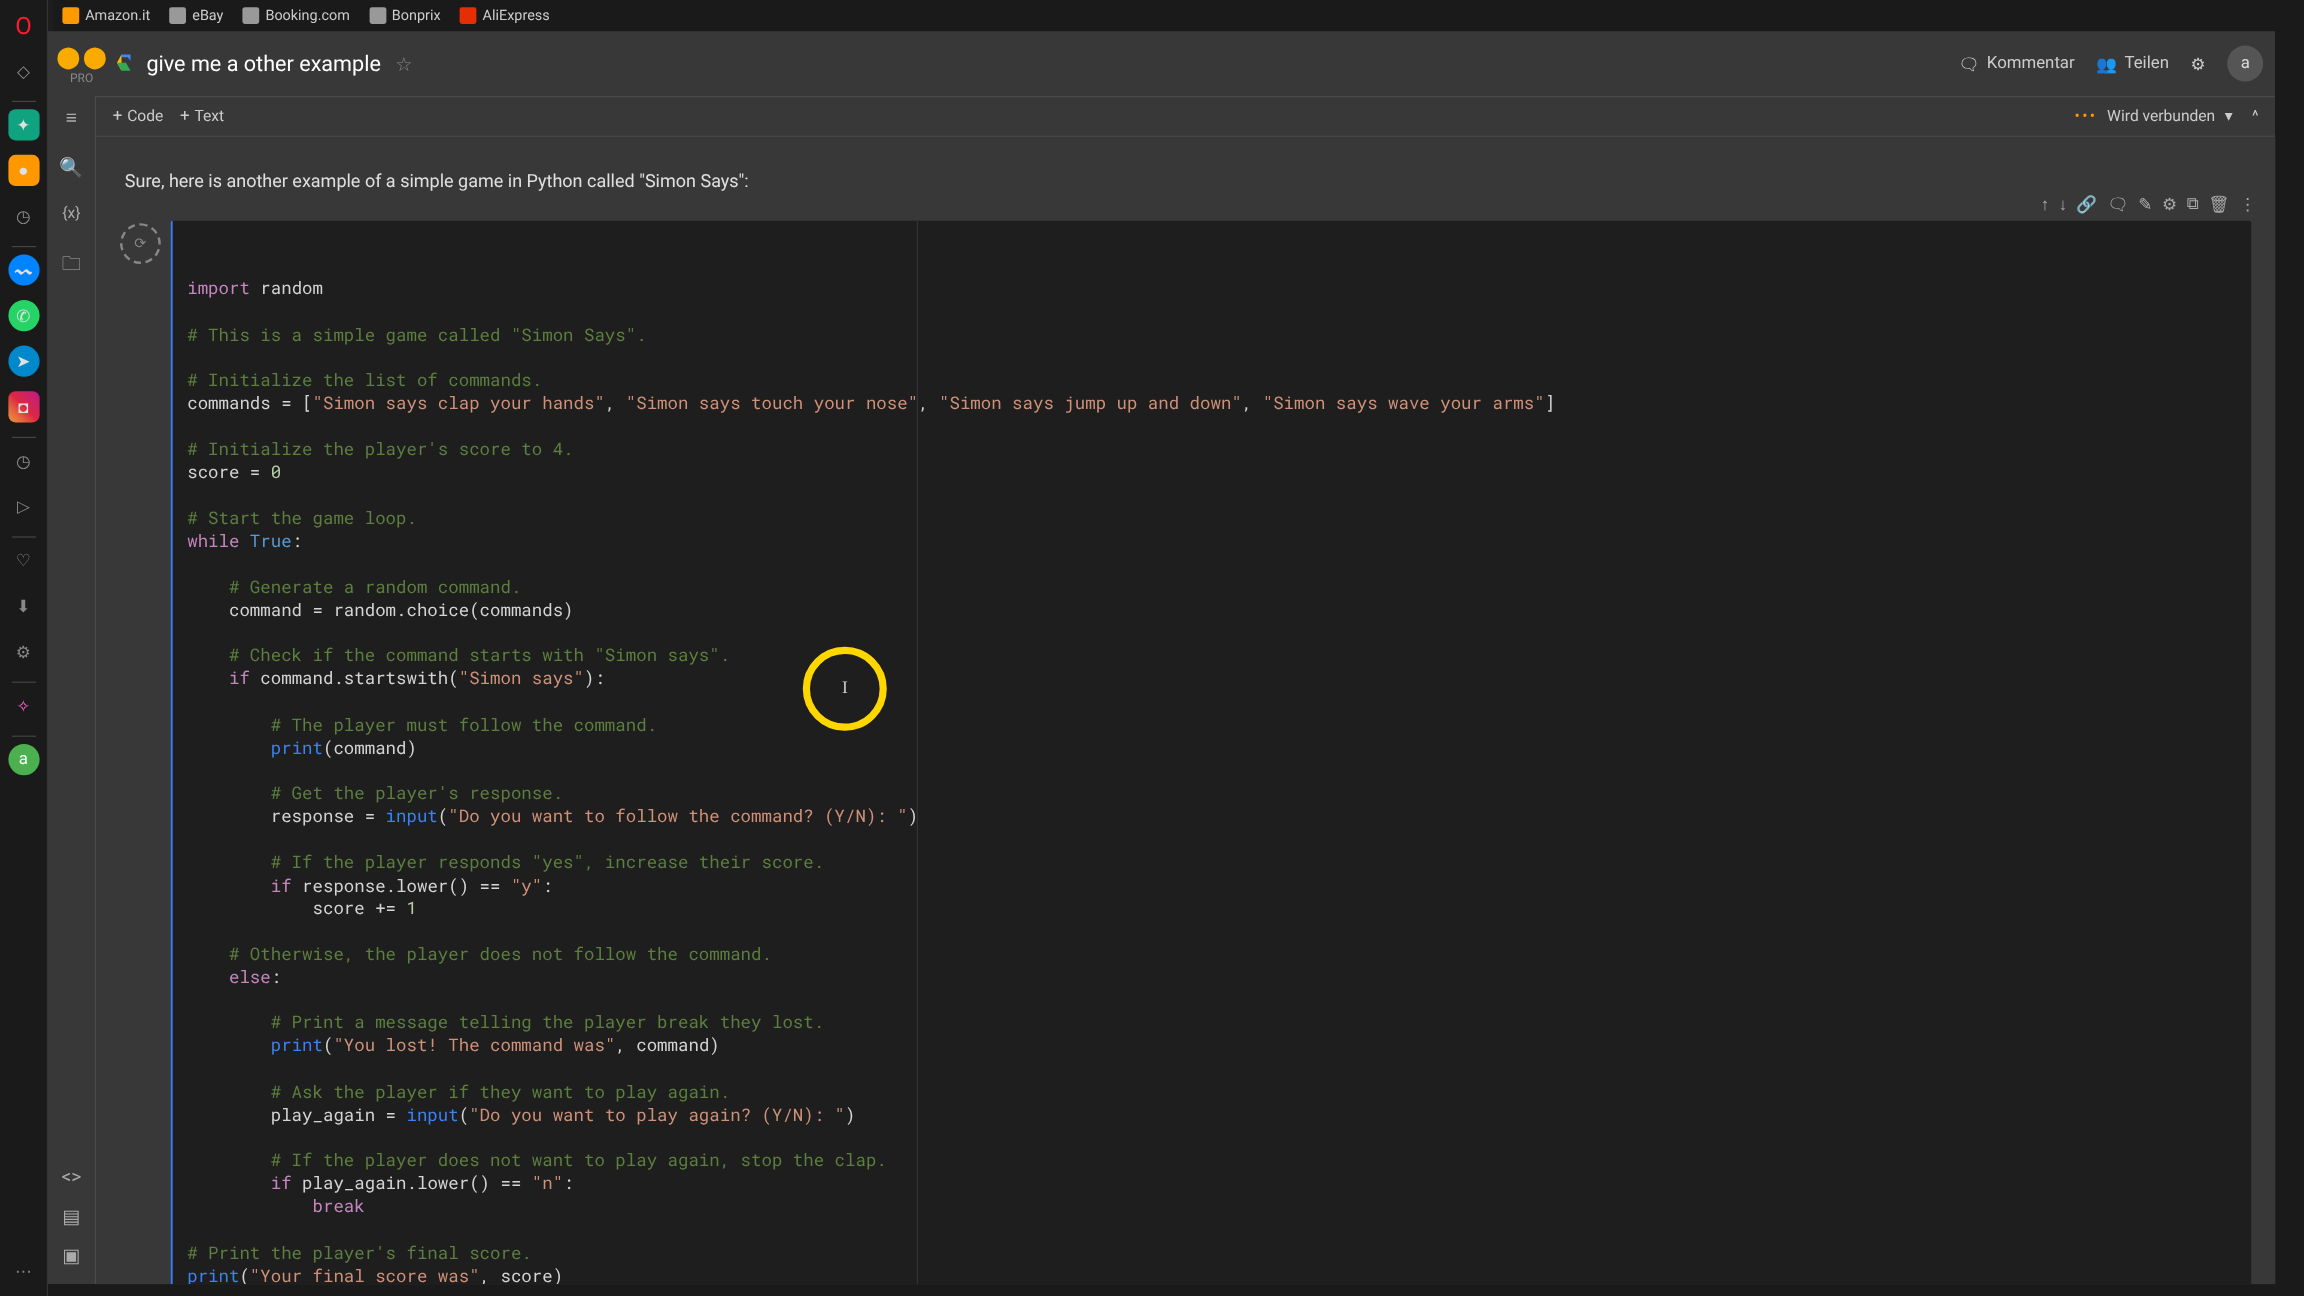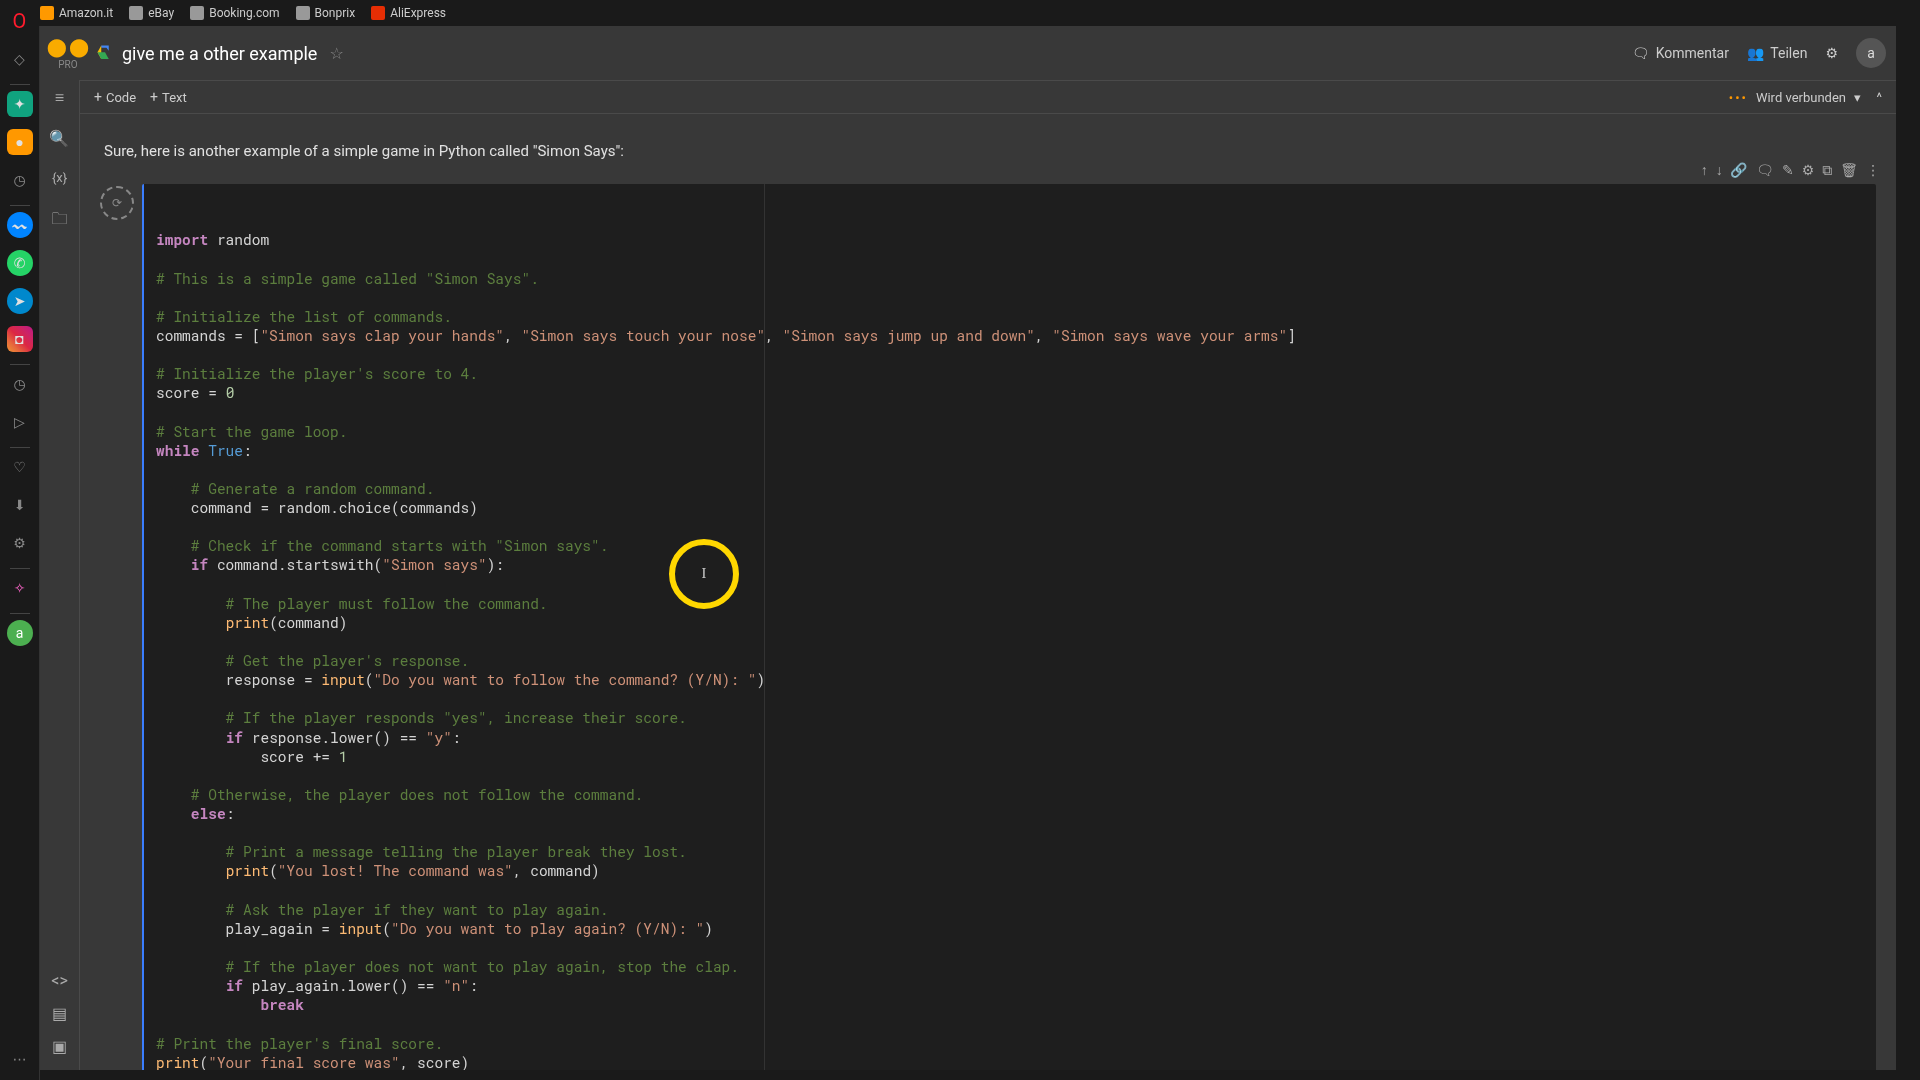--- a/index.html
+++ b/index.html
@@ -29,21 +29,21 @@
       height: 26px;
       border-radius: 6px;
       display: flex;
       align-items: center;
       justify-content: center;
       font-size: 14px;
       margin-bottom: 6px;
     }
     .bookmarks-bar {
       position: fixed;
-      left: 32px; top: 0;
+      left: 44px; top: 0;
       right: 0;
       height: 26px;
       background: #1a1a1a;
       display: flex;
       align-items: center;
       gap: 16px;
       padding-left: 8px;
       font-size: 12px;
       color: #ccc;
     }
@@ -166,26 +166,26 @@
       white-space: pre;
       color: #d4d4d4;
       position: relative;
     }
     .code-area .ruler {
       position: absolute;
       left: 620px; top: 0; bottom: 0;
       width: 1px;
       background: #333;
     }
-    .kw { color: #c586c0; font-weight: bold; }
+    .kw { color: #c586c0; }
     .st { color: #ce9178; }
     .cm { color: #5c7e3e; text-align: right; }
     .nm { color: #b5cea8; }
     .bl { color: #569cd6; }
-    .fn { color: #fdba74; }
+    .fn { color: #3b82f6; }
     
     .annotation-circle {
       position: absolute;
       width: 70px;
       height: 70px;
       border: 6px solid #ffd700;
       border-radius: 50%;
       pointer-events: none;
     }
     

